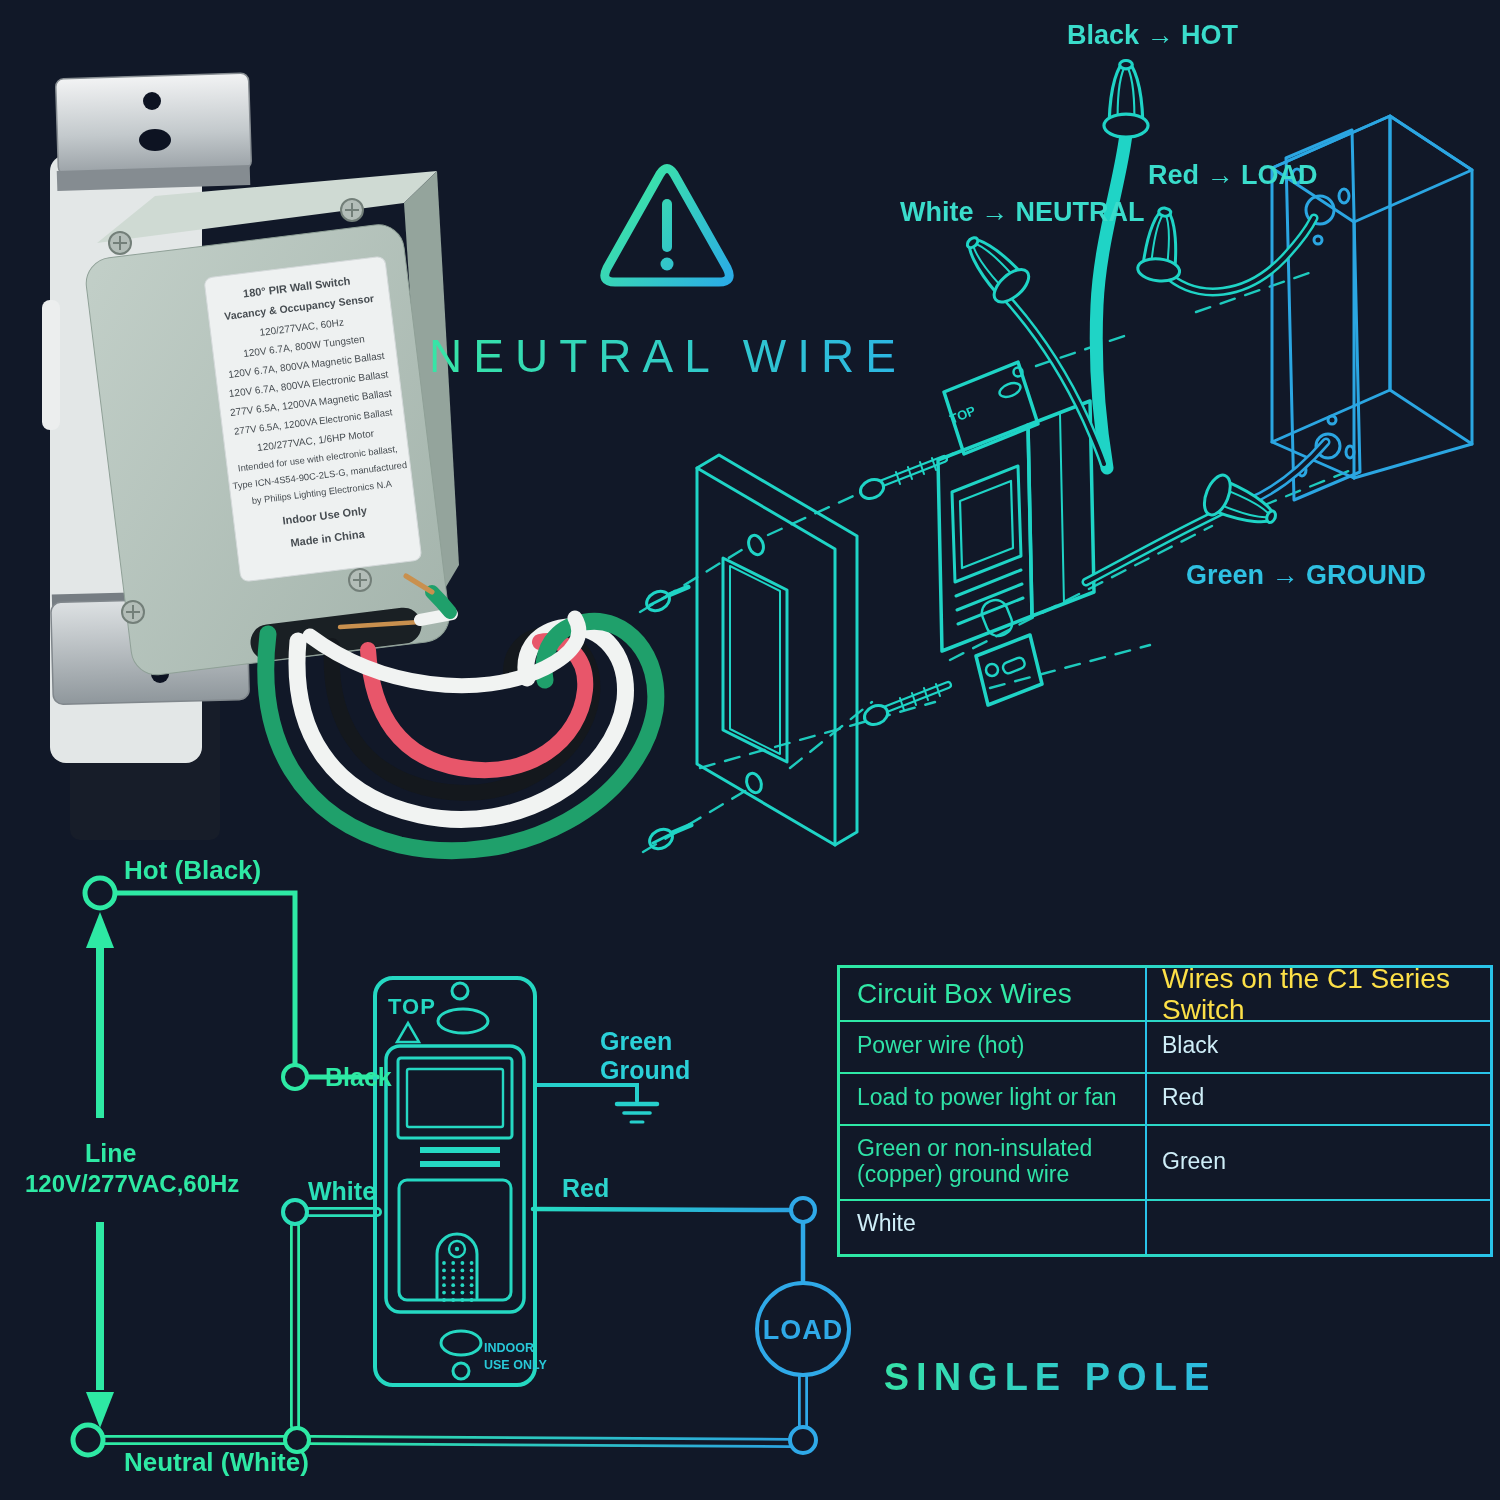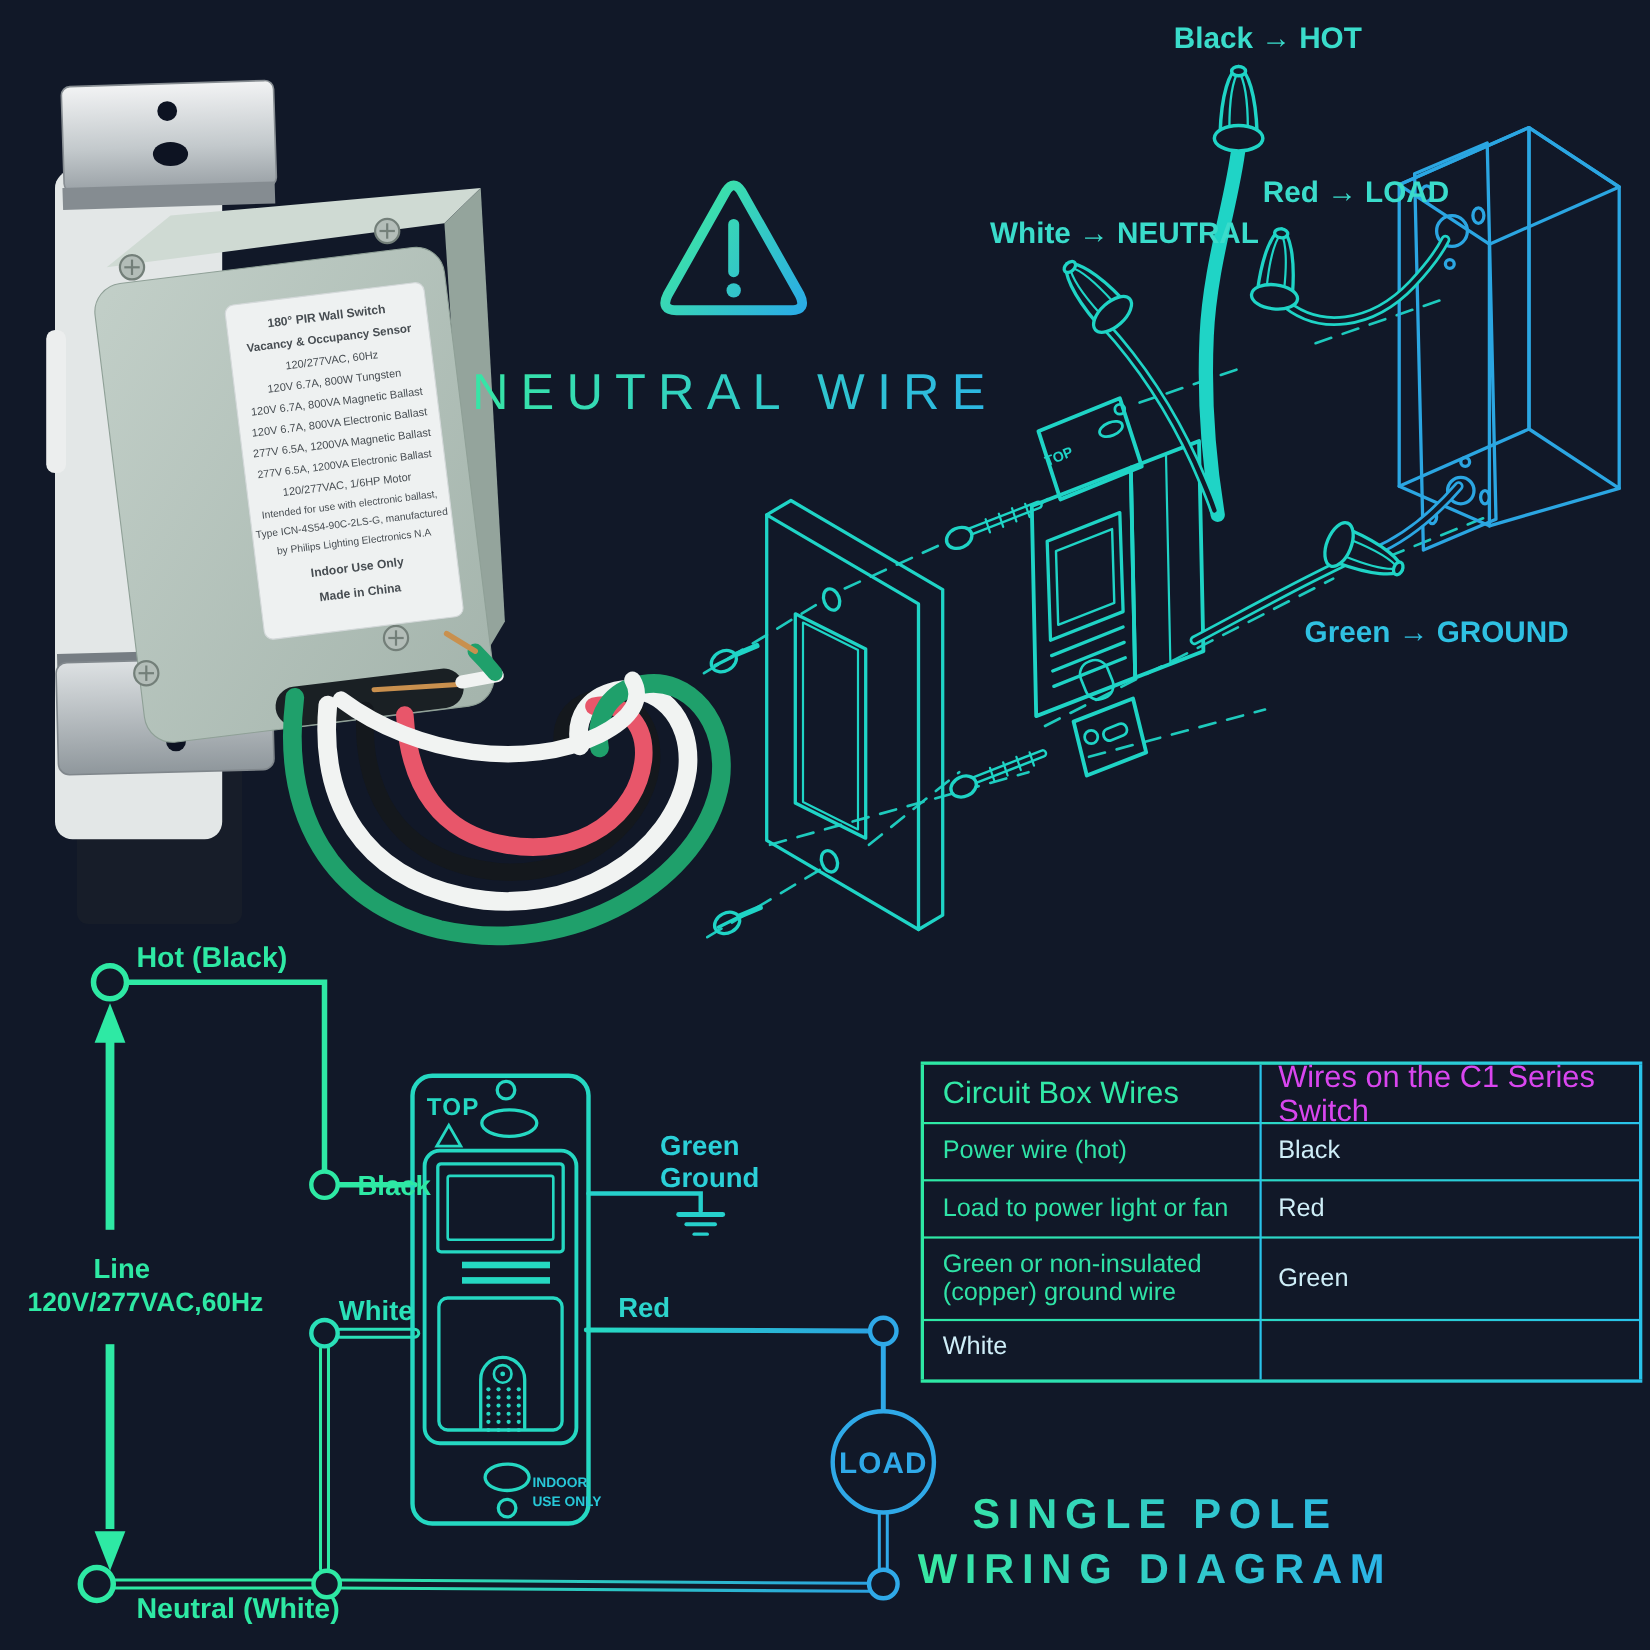--- a/index.html
+++ b/index.html
@@ -17,21 +17,21 @@
 
   .wire-table{position:absolute;left:837px;top:965px;width:650px;height:286px;
               border:3px solid;border-image:linear-gradient(90deg,#2ee9a4,#29c3ea) 1;
               display:grid;grid-template-columns:305px 1fr;
               grid-template-rows:52px 52px 52px 75px 49px;}
   .wire-table .cell{display:flex;align-items:center;padding-left:17px;padding-right:8px;
               font-size:23px;line-height:1.12;}
   .wire-table .hcell{font-weight:normal;font-size:28px;}
   .wire-table .c-label{color:#2fe3a7;}
   .wire-table .c-head-left{color:#31e8a6;}
-  .wire-table .c-head-right{color:#d946ef;}
+  .wire-table .c-head-right{color:#fde047;}
   .wire-table .c-value{color:#cfeef8;}
   .tline{position:absolute;pointer-events:none;}
   .hsep{left:0;width:100%;height:2px;background:linear-gradient(90deg,#2ee9a4,#29c3ea);}
   .vsep{top:0;height:100%;width:2px;left:305px;background:#29c3ea;}
 </style>
 </head>
 <body>
 
 <div class="stage">
 
@@ -380,21 +380,20 @@
     </g>
   </g>
 </svg>
 
   <div class="warn-title">
     <div class="gradtext">NEUTRAL WIRE</div>
   </div>
 
   <div class="footer-title">
     <div class="gradtext">SINGLE POLE</div>
-    <div class="gradtext">WIRING DIAGRAM</div>
   </div>
 
   <div class="wire-table">
     <div class="cell hcell c-head-left">Circuit Box Wires</div>
     <div class="cell hcell c-head-right">Wires on the C1 Series Switch</div>
     <div class="cell c-label">Power wire (hot)</div>
     <div class="cell c-value">Black</div>
     <div class="cell c-label">Load to power light or fan</div>
     <div class="cell c-value">Red</div>
     <div class="cell c-label">Green or non-insulated (copper) ground wire</div>

